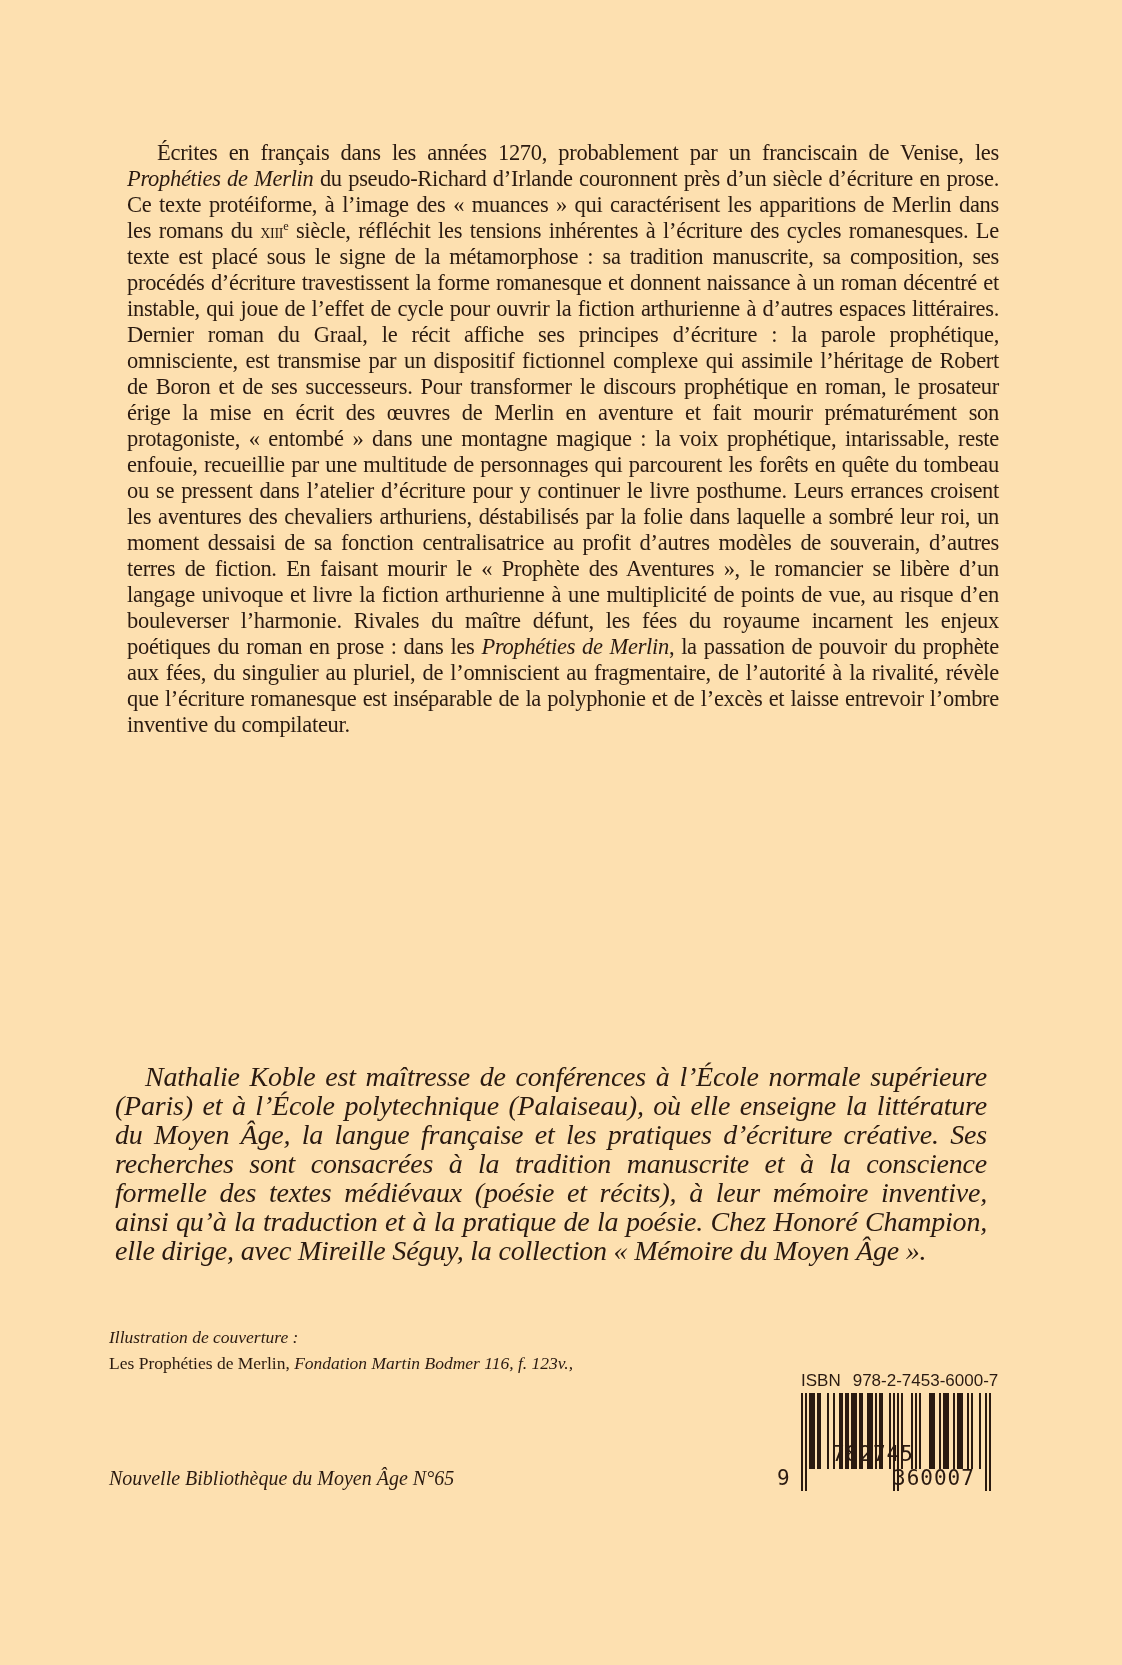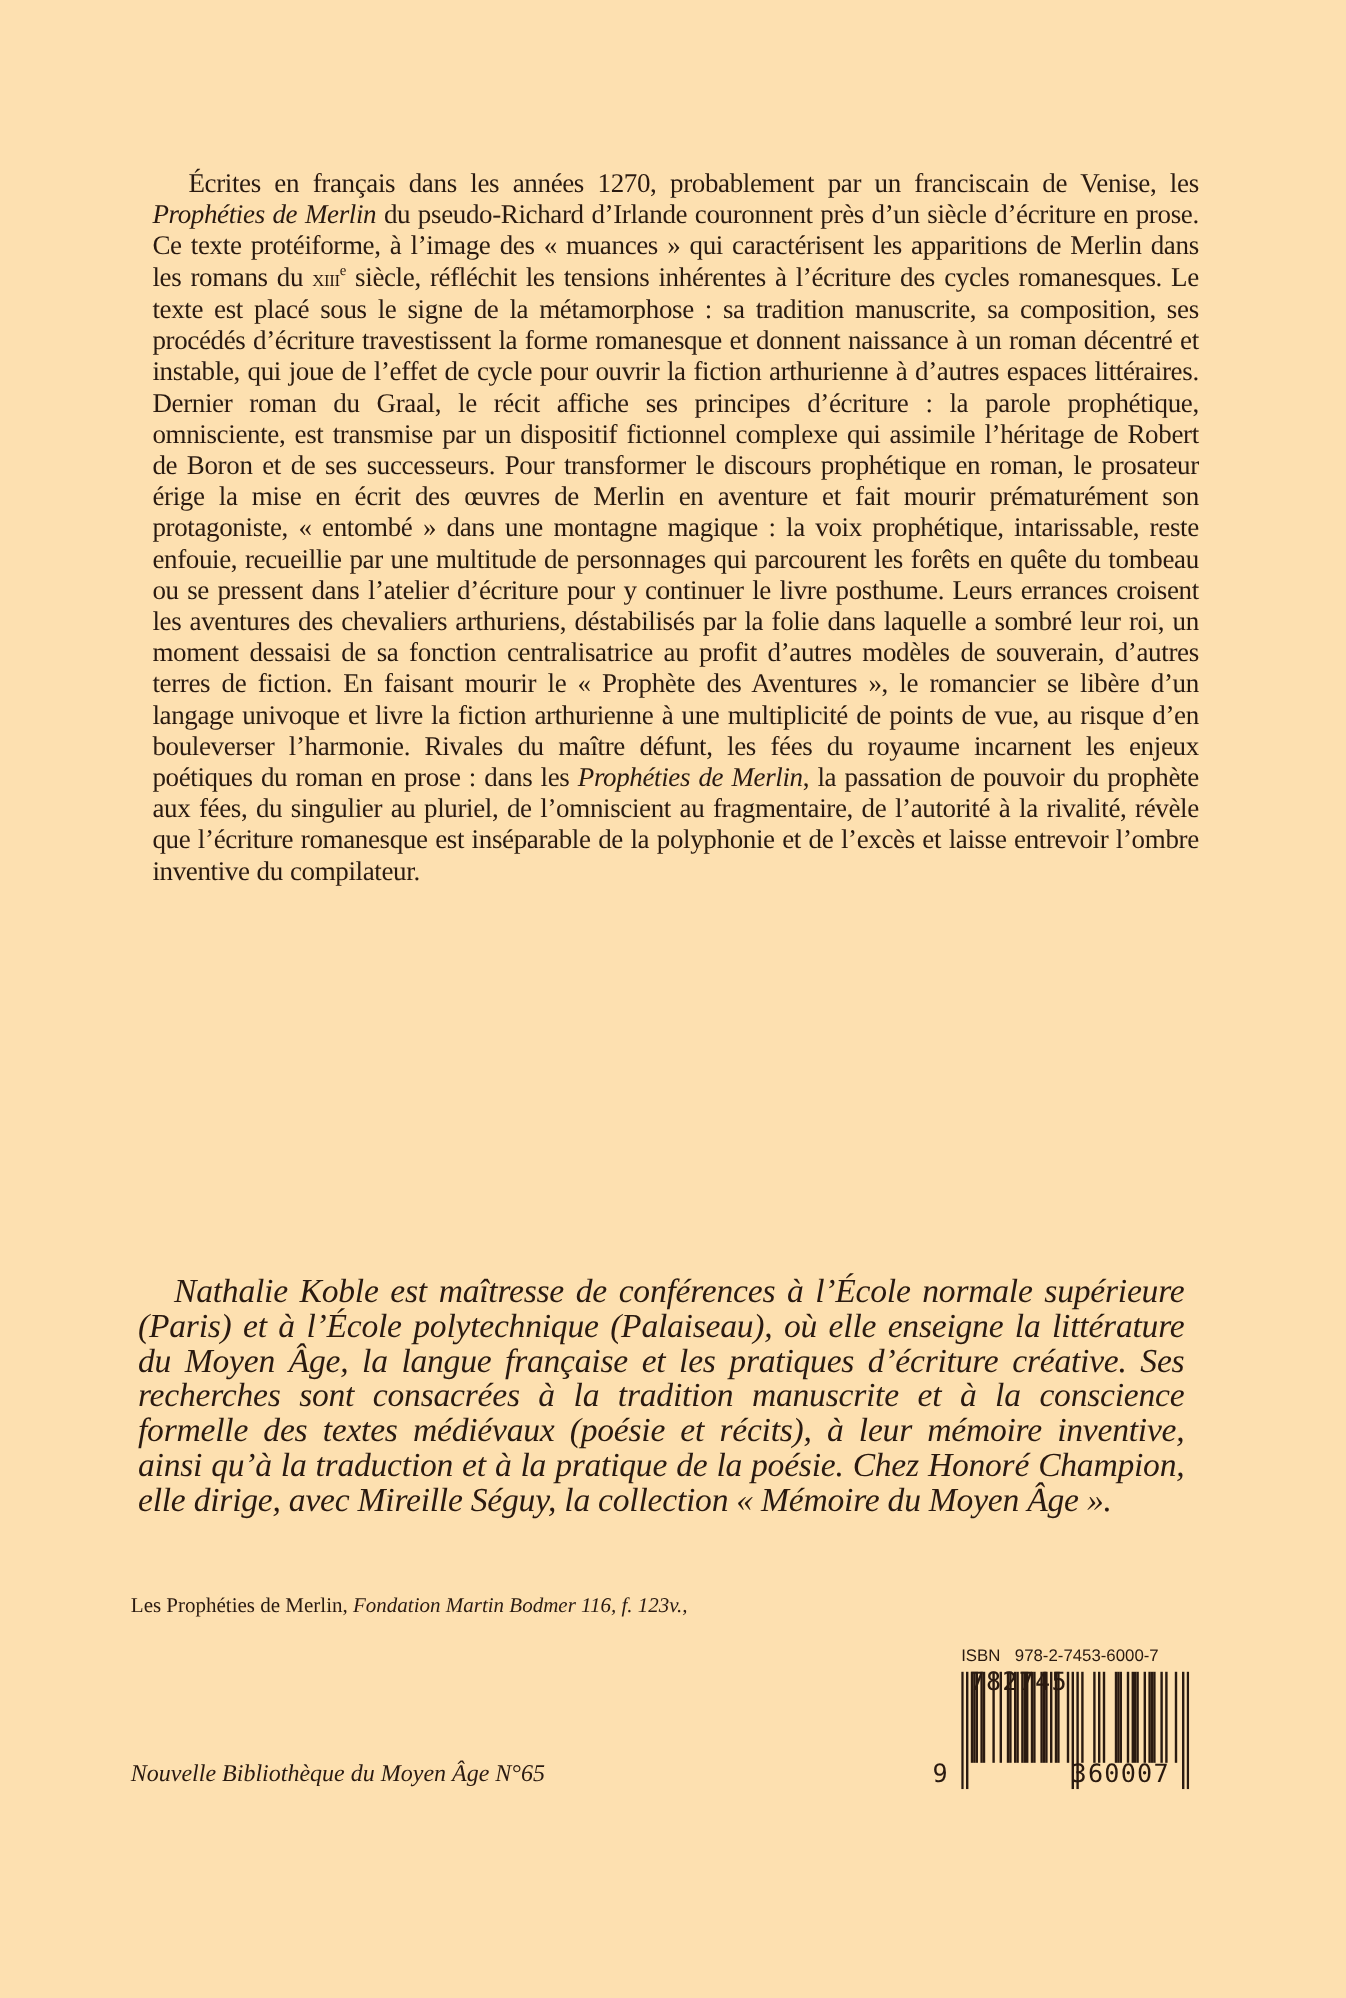--- a/index.html
+++ b/index.html
@@ -52,49 +52,50 @@
     position: absolute;
     left: 109px; top: 1467px;
     font-size: 20px;
     font-style: italic;
     white-space: nowrap;
   }
   .isbn-label {
     position: absolute;
     left: 801px; top: 1371px;
     font-family: "Liberation Sans", "DejaVu Sans", sans-serif;
-    font-size: 14px;
+    font-size: 17px;
     letter-spacing: 0px;
     white-space: nowrap;
   }
   .isbn-label .num { margin-left: 12px; }
   .barcode {
     position: absolute;
     left: 801px; top: 1393px;
     width: 190px; height: 98px;
   }
   .barcode svg { display: block; }
   .barcode-digits {
     position: absolute;
     font-family: "DejaVu Sans Mono", "Liberation Mono", monospace;
     font-size: 21px;
     line-height: 22px;
   }
   .bd-first { left: 777px; top: 1467px; }
-  .bd-left { left: 808px; top: 1390px; letter-spacing: 1px; }
+  .bd-left { left: 808px; top: 1443px; letter-spacing: 1px; padding-left: 24px; }
   .bd-right { left: 893px; top: 1467px; letter-spacing: 1px; }
 </style>
 </head>
 <body>
 
 <p class="main-text"><span>Écrites en français dans les années 1270, probablement par un franciscain de Venise, les </span><i>Prophéties de Merlin</i><span> du pseudo-Richard d’Irlande couronnent près d’un siècle d’écriture en prose. Ce texte protéiforme, à l’image des « muances » qui caractérisent les apparitions de Merlin dans les romans du </span><span class="small-caps">xiii</span><sup>e</sup><span> siècle, réfléchit les tensions inhérentes à l’écriture des cycles romanesques. Le texte est placé sous le signe de la métamorphose : sa tradition manuscrite, sa composition, ses procédés d’écriture travestissent la forme romanesque et donnent naissance à un roman décentré et instable, qui joue de l’effet de cycle pour ouvrir la fiction arthurienne à d’autres espaces littéraires. Dernier roman du Graal, le récit affiche ses principes d’écriture : la parole prophétique, omnisciente, est transmise par un dispositif fictionnel complexe qui assimile l’héritage de Robert de Boron et de ses successeurs. Pour transformer le discours prophétique en roman, le prosateur érige la mise en écrit des œuvres de Merlin en aventure et fait mourir prématurément son protagoniste, « entombé » dans une montagne magique : la voix prophétique, intarissable, reste enfouie, recueillie par une multitude de personnages qui parcourent les forêts en quête du tombeau ou se pressent dans l’atelier d’écriture pour y continuer le livre posthume. Leurs errances croisent les aventures des chevaliers arthuriens, déstabilisés par la folie dans laquelle a sombré leur roi, un moment dessaisi de sa fonction centralisatrice au profit d’autres modèles de souverain, d’autres terres de fiction. En faisant mourir le « Prophète des Aventures », le romancier se libère d’un langage univoque et livre la fiction arthurienne à une multiplicité de points de vue, au risque d’en bouleverser l’harmonie. Rivales du maître défunt, les fées du royaume incarnent les enjeux poétiques du roman en prose : dans les </span><i>Prophéties de Merlin</i><span>, la passation de pouvoir du prophète aux fées, du singulier au pluriel, de l’omniscient au fragmentaire, de l’autorité à la rivalité, révèle que l’écriture romanesque est inséparable de la polyphonie et de l’excès et laisse entrevoir l’ombre inventive du compilateur.</span></p>
 
 <p class="bio">Nathalie Koble est maîtresse de conférences à l’École normale supérieure (Paris) et à l’École polytechnique (Palaiseau), où elle enseigne la littérature du Moyen Âge, la langue française et les pratiques d’écriture créative. Ses recherches sont consacrées à la tradition manuscrite et à la conscience formelle des textes médiévaux (poésie et récits), à leur mémoire inventive, ainsi qu’à la traduction et à la pratique de la poésie. Chez Honoré Champion, elle dirige, avec Mireille Séguy, la collection « Mémoire du Moyen Âge ».</p>
 
 <div class="credits">
+  <div class="it">Illustration de couverture :</div>
   <div><span>Les Prophéties de Merlin,</span><span class="it"> Fondation Martin Bodmer 116, f. 123v.,</span></div>
 </div>
 
 <div class="series">Nouvelle Bibliothèque du Moyen Âge N°65</div>
 
 <div class="isbn-label"><span>ISBN</span><span class="num">978-2-7453-6000-7</span></div>
 
 <div class="barcode">
   <svg id="barcode-svg" width="190" height="98" viewBox="0 0 190 98">
       <rect x="0.00" y="0" width="2.00" height="98" fill="#2a1a10"></rect>

